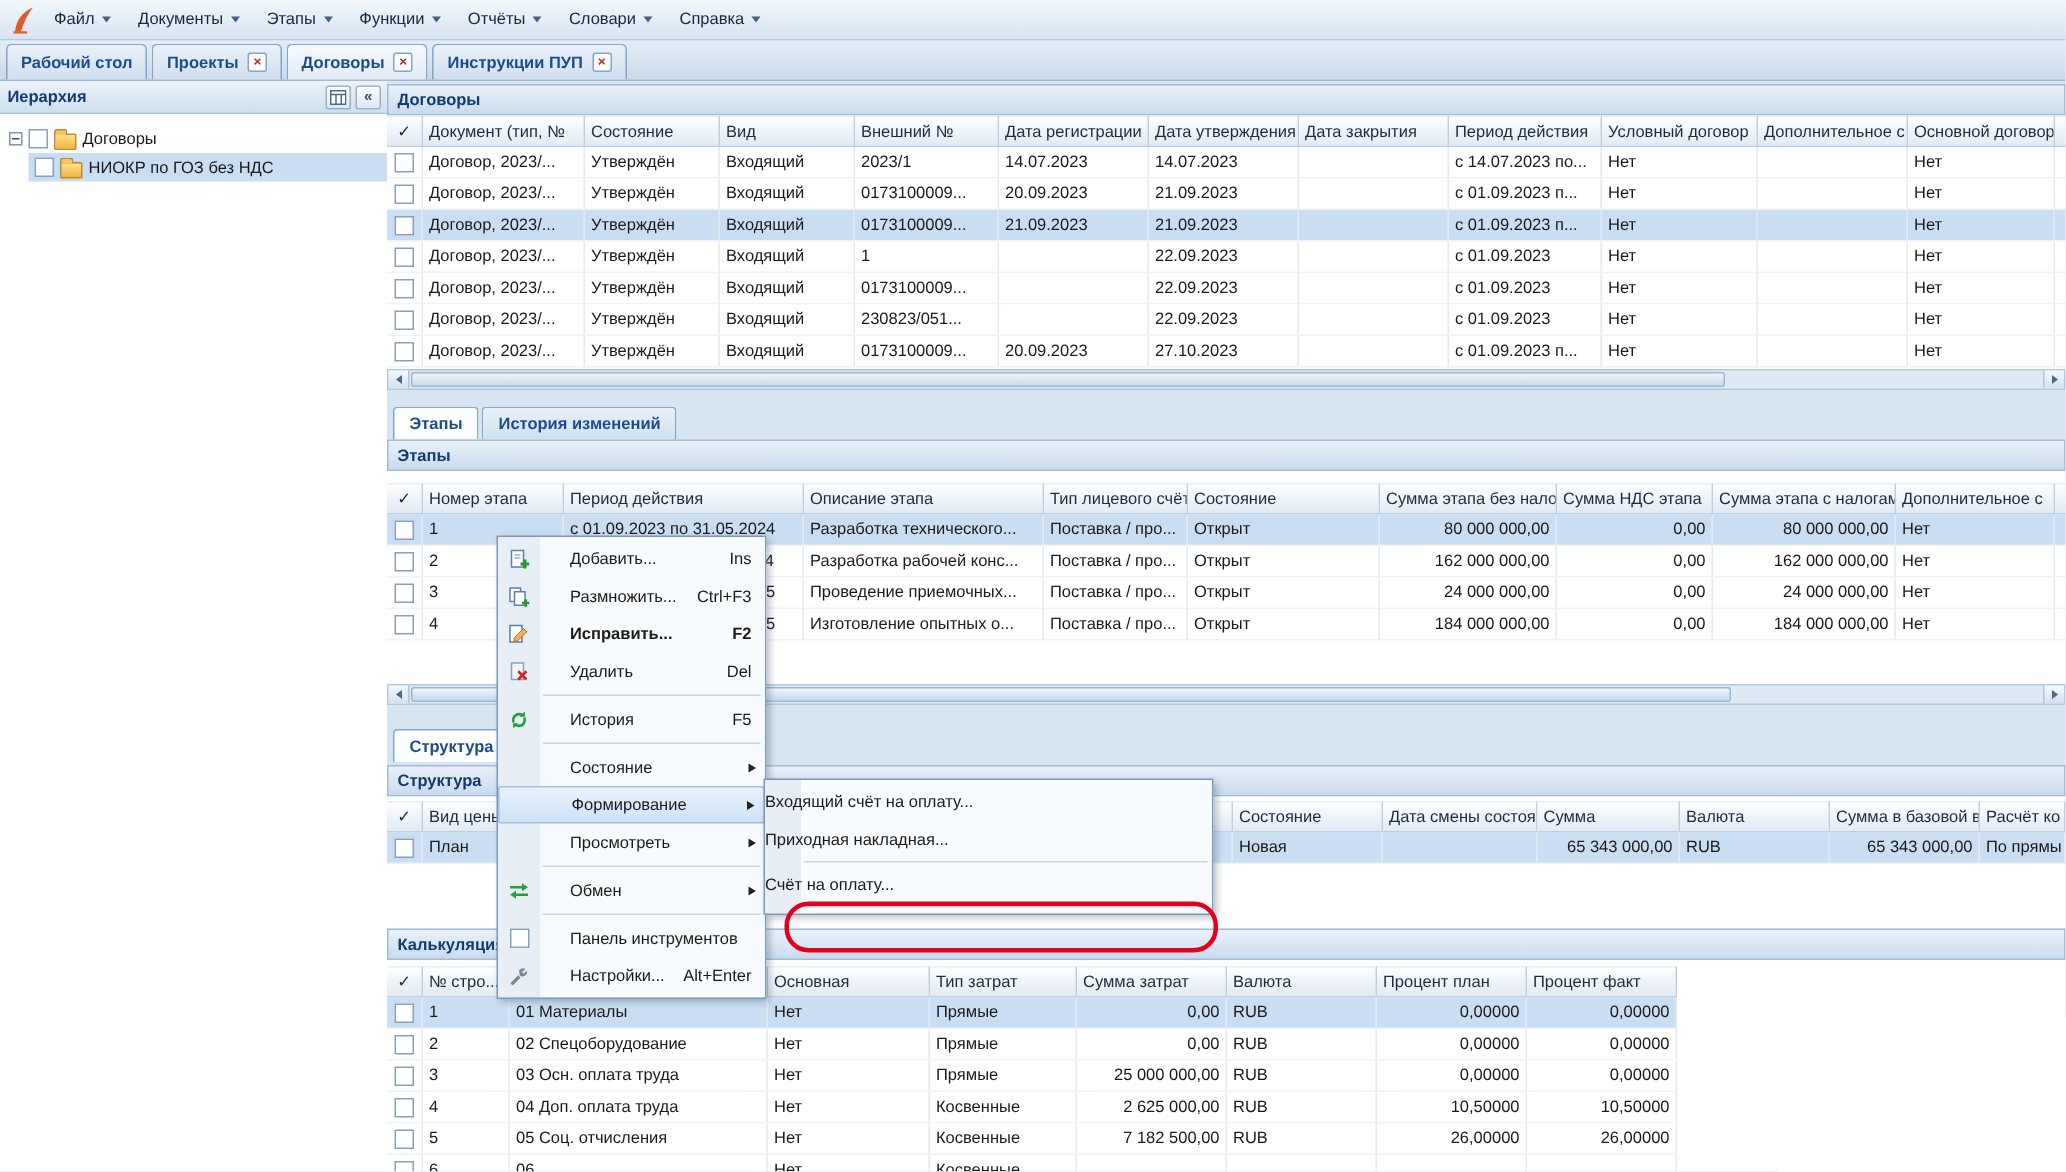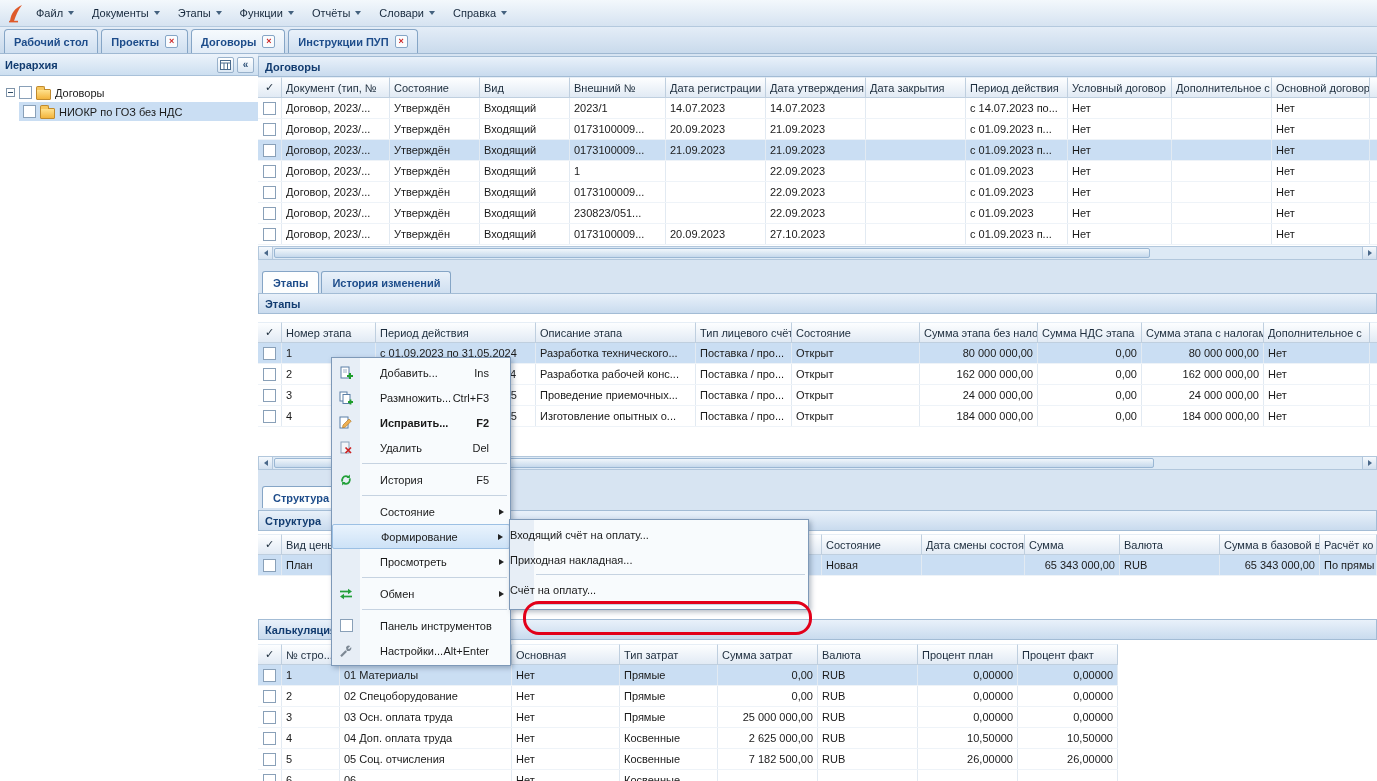--- a/index.html
+++ b/index.html
@@ -93,21 +93,21 @@
   .sb-thumb { position:absolute; top:1px; bottom:1px; left:15px; background:linear-gradient(#f0f6fb,#c6d9ec);
     border:1px solid #9ab7d4; border-radius:2px; }
 
   
   .ctx { position:absolute; left:331px; top:357px; width:180px; padding:2px 0;
     background:linear-gradient(90deg,#e7eef6 0px,#e7eef6 28px,#f8fbfd 28px);
     border:1px solid #7e99b8; box-shadow:2px 2px 5px rgba(40,60,90,.35); z-index:50; }
   .ctx-item { position:relative; height:25px; display:flex; align-items:center; cursor:default; }
   .ctx-item .ico { width:28px; display:flex; align-items:center; justify-content:center; flex-shrink:0; }
   .ctx-item .lbl { flex:1; padding-left:20px; white-space:nowrap; overflow:hidden; }
-  .ctx-item .sc { padding-right:21px; color:#1a1a1a; }
+  .ctx-item .sc { padding-right:9px; color:#1a1a1a; }
   .ctx-item .subarr { position:absolute; right:6px; width:0; height:0;
     border-top:3.5px solid transparent; border-bottom:3.5px solid transparent; border-left:5px solid #222; }
   .ctx-item.bold .lbl, .ctx-item.bold .sc { font-weight:bold; }
   .ctx-item.hl { background:linear-gradient(#e9f3fd,#cde2f7); border:1px solid #9cc0e4; border-radius:2px; height:25px; }
   .ctx-sep { height:1px; background:#c6d3e1; margin:3px 3px 3px 30px; }
 
   .submenu { position:absolute; left:509px; top:519px; width:300px; padding:2px 0;
     background:linear-gradient(90deg,#e7eef6 0px,#e7eef6 24px,#f8fbfd 24px);
     border:1px solid #7e99b8; box-shadow:2px 2px 5px rgba(40,60,90,.35); z-index:55; }
   .sub-item { height:25px; display:flex; align-items:center; white-space:nowrap; overflow:hidden; cursor:default; }

